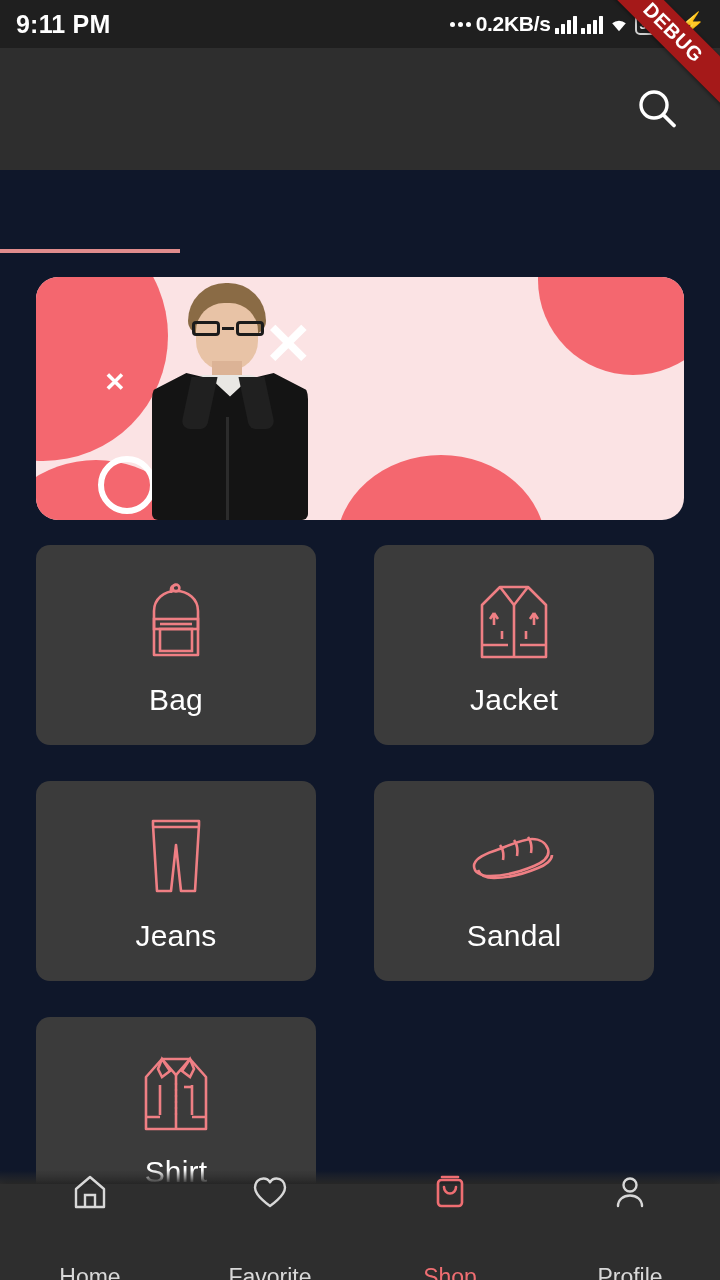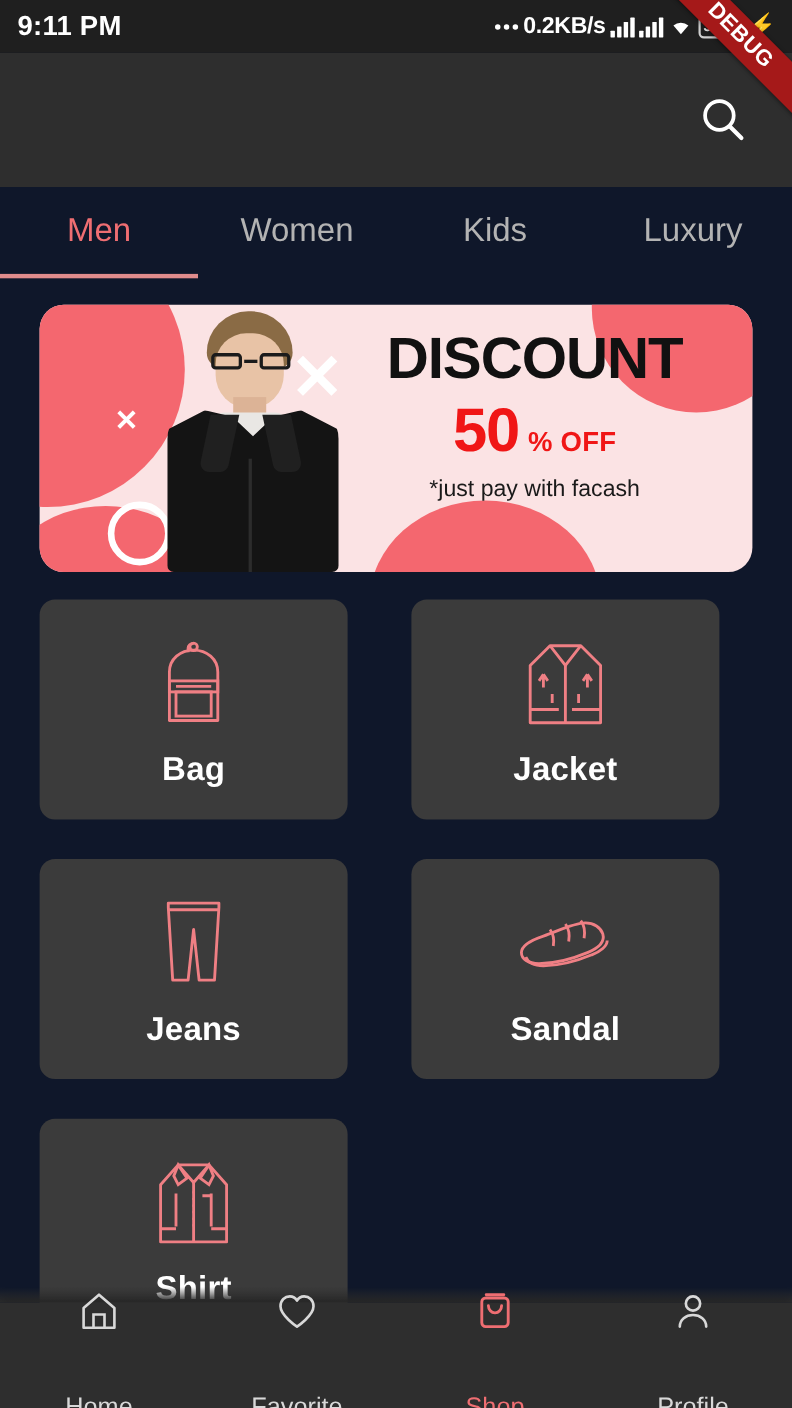--- a/index.html
+++ b/index.html
@@ -337,21 +337,21 @@
   .cat-icon {
     height: 96px;
     display: flex;
     align-items: center;
     justify-content: center;
   }
   .cat-label {
     margin-top: 14px;
     color: #ffffff;
     font-size: 30px;
-    font-weight: bold;
+    font-weight: normal;
     letter-spacing: .2px;
   }
 
   
   .bottomnav {
     position: absolute;
     bottom: 0; left: 0;
     width: 720px; height: 96px;
     background: #2e2e2e;
     display: flex;
@@ -422,26 +422,20 @@
 
   <div class="appbar">
     <div class="search-btn">
       <svg width="48" height="48" viewBox="0 0 48 48">
         <circle cx="21" cy="20" r="13" fill="none" stroke="#ffffff" stroke-width="3.4"></circle>
         <line x1="30.5" y1="30" x2="41" y2="40.5" stroke="#ffffff" stroke-width="3.8" stroke-linecap="round"></line>
       </svg>
     </div>
   </div>
 
-  <div class="tabs">
-    <div class="tab active">Men</div>
-    <div class="tab">Women</div>
-    <div class="tab">Kids</div>
-    <div class="tab">Luxury</div>
-  </div>
   <div class="tab-indicator"></div>
 
   <div class="banner">
     <div class="blob blob-tl"></div>
     <div class="blob blob-tr"></div>
     <div class="blob blob-br"></div>
     <div class="blob blob-bl"></div>
 
     <div class="x-mark x-big">✕</div>
     <div class="x-mark x-small">✕</div>
@@ -456,28 +450,20 @@
           <span></span>
         </div>
       <div class="m-neck"></div>
       <div class="m-tee"></div>
       <div class="m-jacket"></div>
       <div class="m-lapel-l"></div>
       <div class="m-lapel-r"></div>
       <div class="m-zip"></div>
     </div>
 
-    <div class="banner-text">
-      <div class="b-discount">DISCOUNT</div>
-      <div class="b-percent-row">
-        <span class="b-fifty">50</span>
-        <span class="b-off">% OFF</span>
-      </div>
-      <div class="b-note">*just pay with facash</div>
-    </div>
   </div>
 
   <div class="grid">
 
     <div class="cat-card">
       <div class="cat-icon">
         <svg width="72" height="84" viewBox="0 0 72 84" fill="none" stroke="#ef7f84" stroke-width="2.6">
           <path d="M36 6c-3 0-5 2-5 4v4"></path>
           <circle cx="36" cy="9" r="3.4"></circle>
           <path d="M14 76V32c0-12 10-20 22-20s22 8 22 20v44z" stroke-linejoin="round"></path>

